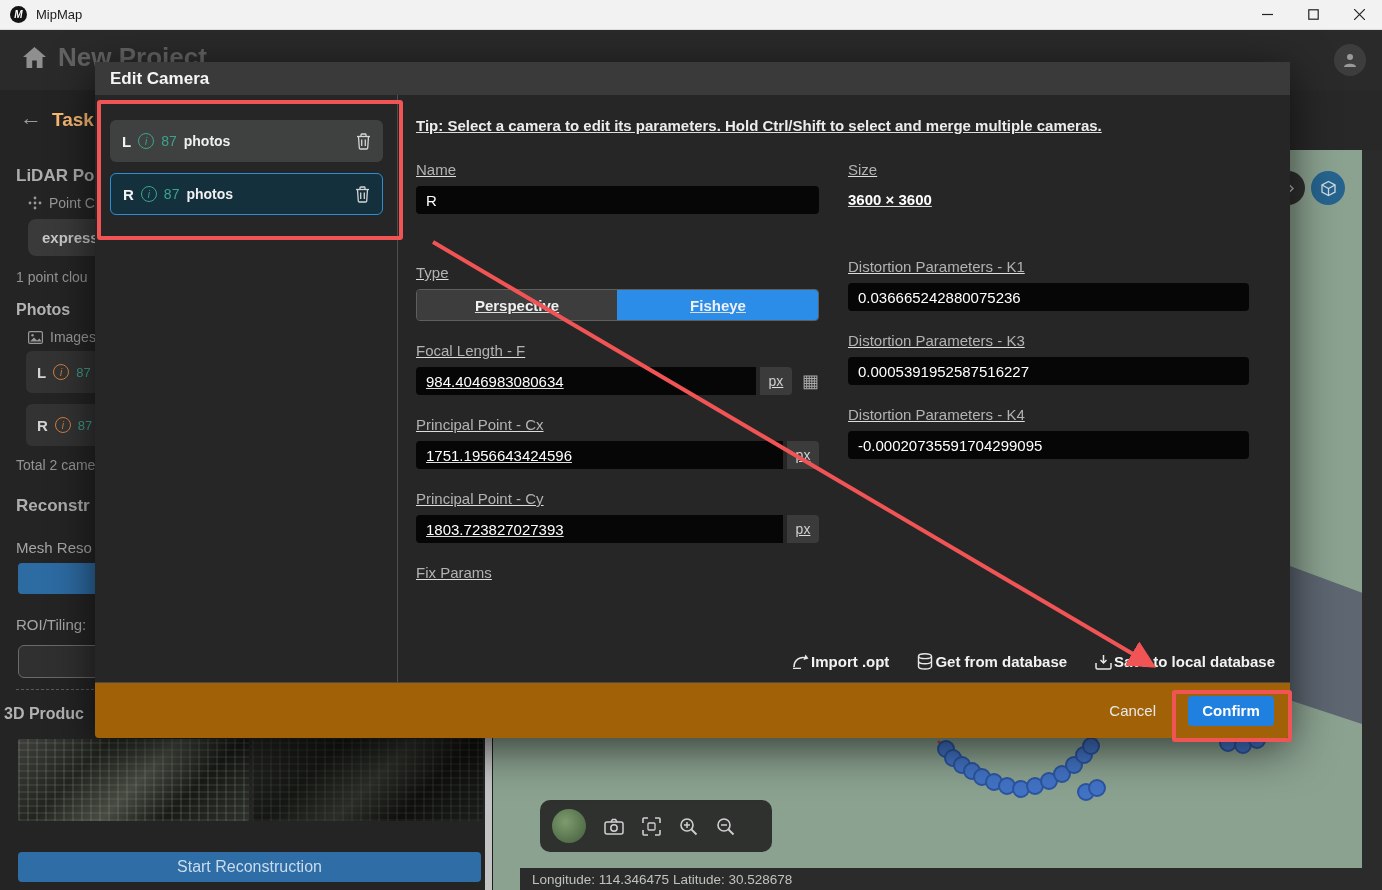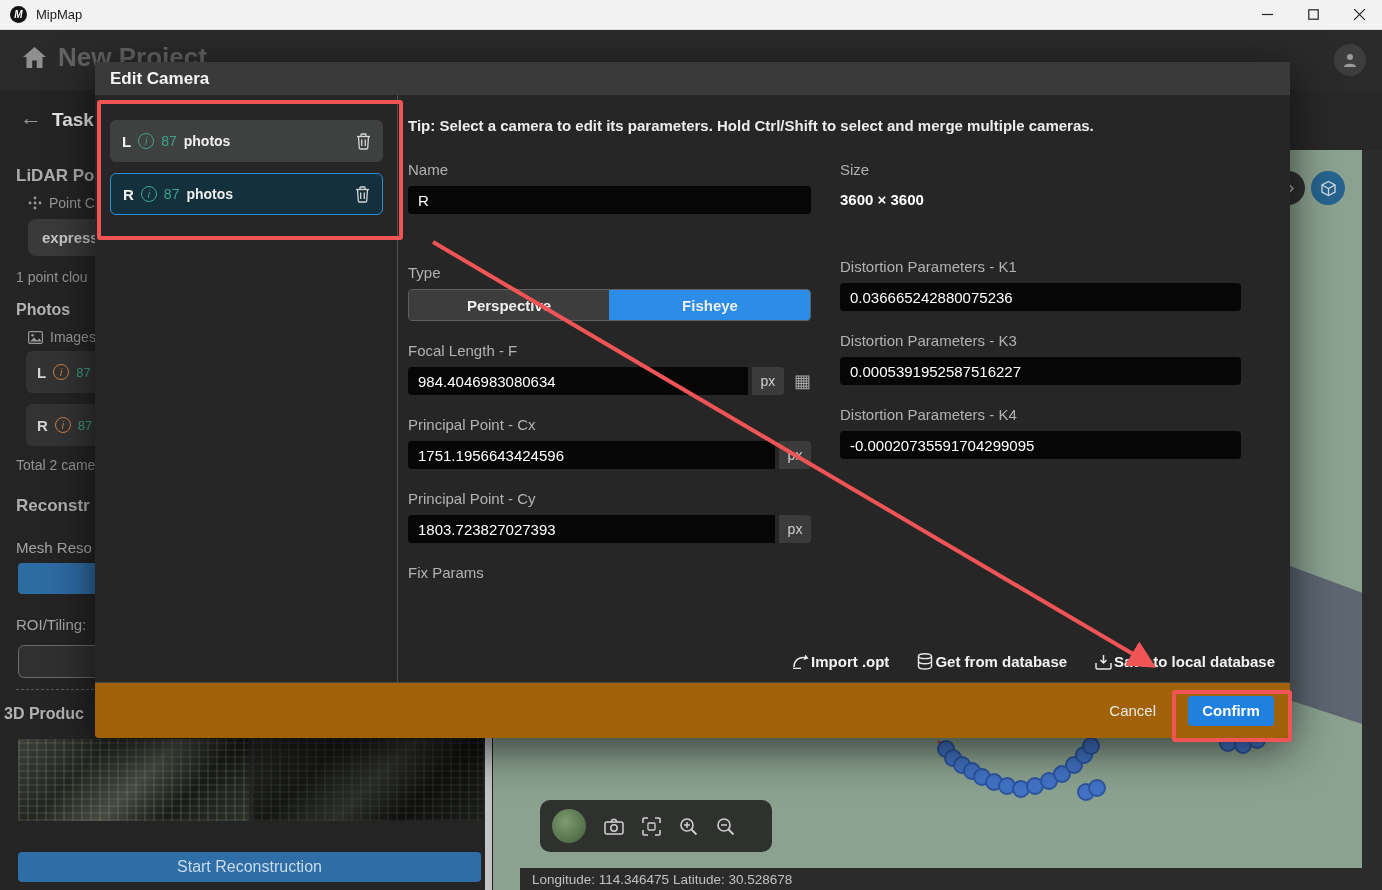--- a/index.html
+++ b/index.html
@@ -20,21 +20,21 @@
   
   .app-header{left:0;top:30px;width:1382px;height:60px;background:#2a2a2a;z-index:1;}
   .home-ico{left:22px;top:46px;z-index:2;}
   .proj-title{left:58px;top:42px;font-size:26px;font-weight:bold;color:#636363;z-index:2;}
   .avatar{left:1334px;top:44px;width:32px;height:32px;border-radius:50%;background:#3d3d3d;
           display:flex;align-items:center;justify-content:center;z-index:2;}
 
   .sidebar{left:0;top:90px;width:490px;height:800px;background:#242424;z-index:1;}
   .sb{z-index:2;}
   .sb-back{left:20px;top:105px;font-size:22px;color:#9a9a9a;}
-  .sb-task{left:52px;top:109px;font-size:19px;font-weight:bold;color:#e5e5e5;}
+  .sb-task{left:52px;top:109px;font-size:19px;font-weight:bold;color:#fdba74;}
   .sb-h1{font-size:17px;font-weight:bold;color:#aeaeae;}
   .sb-h2{font-size:16px;font-weight:bold;color:#b3b3b3;}
   .sb-row{display:flex;align-items:center;gap:7px;font-size:14px;color:#999;}
   .sb-txt{font-size:14px;color:#949494;}
   .sb-btn{background:#3a3a3a;border-radius:8px;display:flex;align-items:center;
           padding-left:14px;font-size:15px;font-weight:bold;color:#c8c8c8;}
   .sb-card{background:#333;border-radius:6px;display:flex;align-items:center;gap:7px;padding:0 11px;}
   .sb-card .nm{font-size:15px;font-weight:bold;color:#d2d2d2;}
   .sb-card .ct{font-size:13px;color:#3d9c86;}
   .sb-card .sx{font-size:13px;color:#b8b8b8;}
@@ -76,21 +76,21 @@
   .dlg-header{left:0;top:0;width:1195px;height:33px;background:#3a3a3a;display:flex;align-items:center;
               padding-left:15px;font-size:17px;font-weight:bold;color:#f5f5f5;}
   .dlg-left{left:0;top:33px;width:303px;height:587px;border-right:1px solid #4f4f4f;padding:25px 15px 0 15px;}
   .cam-item{width:273px;height:42px;border-radius:6px;background:#3f4040;display:flex;align-items:center;
             gap:7px;padding:0 12px;margin-bottom:11px;box-sizing:border-box;}
   .cam-item.selected{background:#14303c;border:1.5px solid #2c8fd6;}
   .cam-item .nm{font-size:15px;font-weight:bold;color:#f2f2f2;}
   .cam-item .ct{font-size:14px;color:#3aa58c;}
   .cam-item .ph{font-size:14px;font-weight:bold;color:#f0f0f0;}
   .cam-item .trash{margin-left:auto;display:flex;}
-  .dlg-main{left:304px;top:33px;width:891px;height:587px;padding:22px 31px 0 9px;}
+  .dlg-main{left:304px;top:33px;width:891px;height:587px;padding:22px 31px 0 17px;text-decoration:underline;}
   .dlg-tip{font-size:15px;font-weight:600;color:#ececec;}
   .form-cols{display:flex;gap:29px;margin-top:27px;}
   .col-l{width:403px;flex:0 0 auto;}
   .col-r{width:401px;flex:0 0 auto;}
   .grp{margin-bottom:21px;}
   .grp.first{margin-bottom:50px;}
   .f-label{font-size:15px;color:#b2b2b2;margin-bottom:8px;}
   .f-input{width:100%;height:28px;background:#060606;border:none;border-radius:4px;color:#fff;
            font-size:15px;padding:0 10px;box-sizing:border-box;font-family:"Liberation Sans",sans-serif;}
   .input-row{display:flex;align-items:center;gap:4px;}

